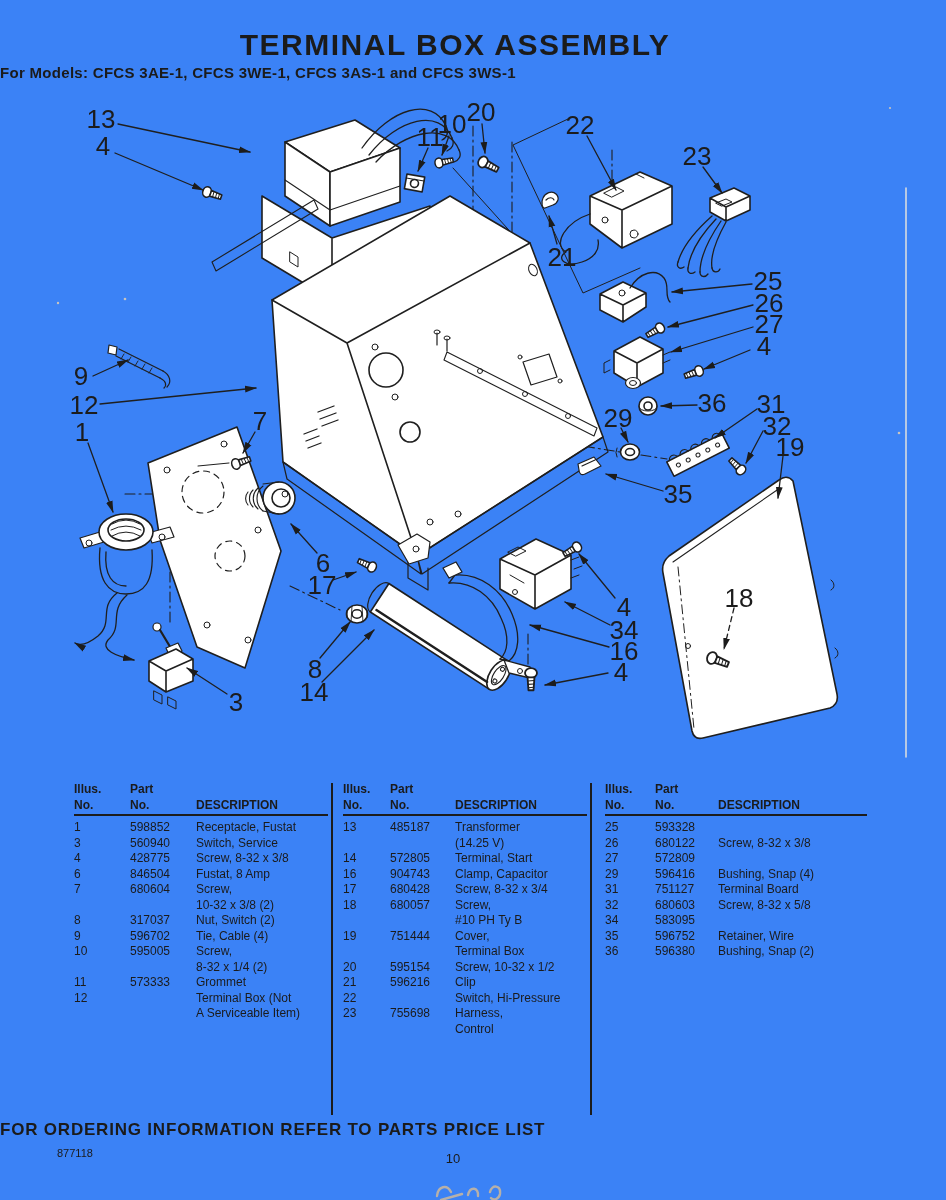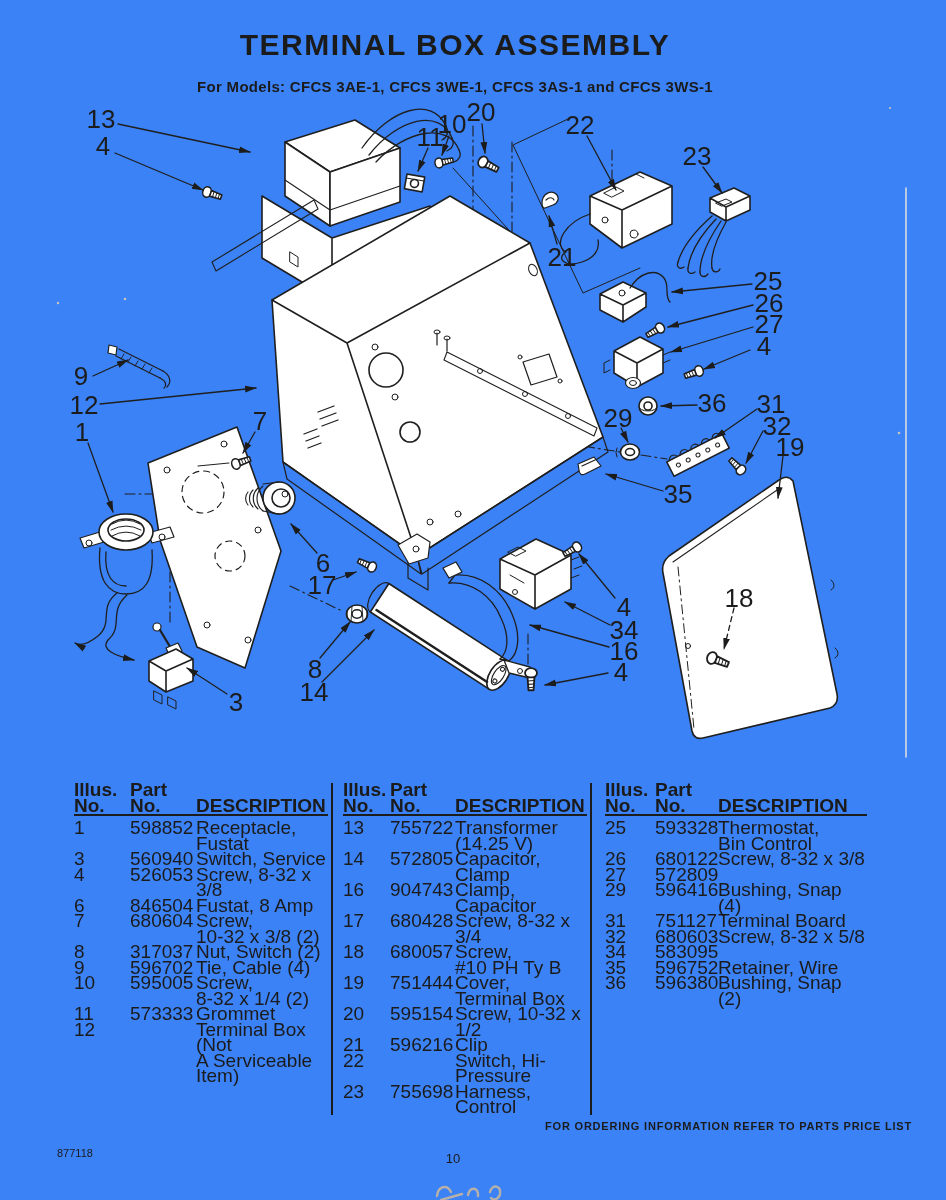--- a/index.html
+++ b/index.html
@@ -1,37 +1,37 @@
 <!DOCTYPE html>
 <html><head>
 <meta charset="utf-8">
 <style>
   html,body{margin:0;padding:0;background:#e8e8e8;}
   .page{position:relative;width:946px;height:1200px;background:#3b82f6;overflow:hidden;
         font-family:"Liberation Sans",sans-serif;color:#1b1b1b;margin:0 auto;}
   .title{position:absolute;top:28px;left:0;width:910px;text-align:center;
          font-size:30px;font-weight:bold;letter-spacing:1.5px;}
-  .subtitle{position:absolute;top:78px;left:0;width:910px;text-align:center;
+  .subtitle{position:absolute;top:64px;left:0;width:910px;text-align:left;
             font-size:15px;font-weight:bold;letter-spacing:.3px;}
   .diagram{position:absolute;left:0;top:0;}
-  .ptable{position:absolute;top:782px;font-size:19px;line-height:15.5px;}
+  .ptable{position:absolute;top:782px;font-size:12px;line-height:15.5px;}
   .t1{left:74px;width:254px;--c1:56px;--c2:66px;}
   .t2{left:343px;width:244px;--c1:47px;--c2:65px;}
   .t3{left:605px;width:262px;--c1:50px;--c2:63px;}
   .thead{display:grid;grid-template-columns:var(--c1) var(--c2) 1fr;
          border-bottom:2px solid #1c1c1c;padding-bottom:1px;font-weight:bold;}
   .thead span{white-space:pre-line;}
   .h-desc{align-self:end;}
   .tbody{padding-top:4px;}
   .prow{display:grid;grid-template-columns:var(--c1) var(--c2) 1fr;}
   .c-desc{white-space:pre-line;}
   .vrule{position:absolute;top:783px;height:332px;width:2px;background:#1c1c1c;}
   .vr1{left:331px;} .vr2{left:590px;}
-  .ordering{position:absolute;top:1120px;left:0;width:912px;text-align:right;
-            font-weight:bold;font-size:11px;letter-spacing:.8px;}
+  .ordering{position:absolute;top:1120px;left:0;width:912px;text-align:left;
+            font-weight:bold;font-size:17px;letter-spacing:.8px;}
   .docnum{position:absolute;left:57px;top:1147px;font-size:11px;}
   .pagenum{position:absolute;left:0;top:1151px;width:906px;text-align:center;font-size:13px;}
   .co{font-size:26px;fill:#1c1c1c;font-family:"Liberation Sans",sans-serif;}
 </style>
 </head>
 <body>
 
 <div class="page">
 
   <div class="title">TERMINAL BOX ASSEMBLY</div>
@@ -363,21 +363,21 @@
         </div>
 
         <div class="prow">
           <span class="c-illus">3</span>
           <span class="c-part">560940</span>
           <span class="c-desc">Switch, Service</span>
         </div>
 
         <div class="prow">
           <span class="c-illus">4</span>
-          <span class="c-part">526053</span>
+          <span class="c-part">428775</span>
           <span class="c-desc">Screw, 8-32 x 3/8</span>
         </div>
 
         <div class="prow">
           <span class="c-illus">6</span>
           <span class="c-part">846504</span>
           <span class="c-desc">Fustat, 8 Amp</span>
         </div>
 
         <div class="prow">
@@ -428,29 +428,29 @@
       <span class="h-illus">Illus.
 No.</span>
       <span class="h-part">Part
 No.</span>
       <span class="h-desc">DESCRIPTION</span>
     </div>
     <div class="tbody">
 
         <div class="prow">
           <span class="c-illus">13</span>
-          <span class="c-part">755722</span>
+          <span class="c-part">485187</span>
           <span class="c-desc">Transformer
 (14.25 V)</span>
         </div>
 
         <div class="prow">
           <span class="c-illus">14</span>
           <span class="c-part">572805</span>
-          <span class="c-desc">Capacitor, Clamp</span>
+          <span class="c-desc">Terminal, Start</span>
         </div>
 
         <div class="prow">
           <span class="c-illus">16</span>
           <span class="c-part">904743</span>
           <span class="c-desc">Clamp, Capacitor</span>
         </div>
 
         <div class="prow">
           <span class="c-illus">17</span>
@@ -508,22 +508,20 @@
 No.</span>
       <span class="h-part">Part
 No.</span>
       <span class="h-desc">DESCRIPTION</span>
     </div>
     <div class="tbody">
 
         <div class="prow">
           <span class="c-illus">25</span>
           <span class="c-part">593328</span>
-          <span class="c-desc">Thermostat,
-Bin Control</span>
         </div>
 
         <div class="prow">
           <span class="c-illus">26</span>
           <span class="c-part">680122</span>
           <span class="c-desc">Screw, 8-32 x 3/8</span>
         </div>
 
         <div class="prow">
           <span class="c-illus">27</span>

